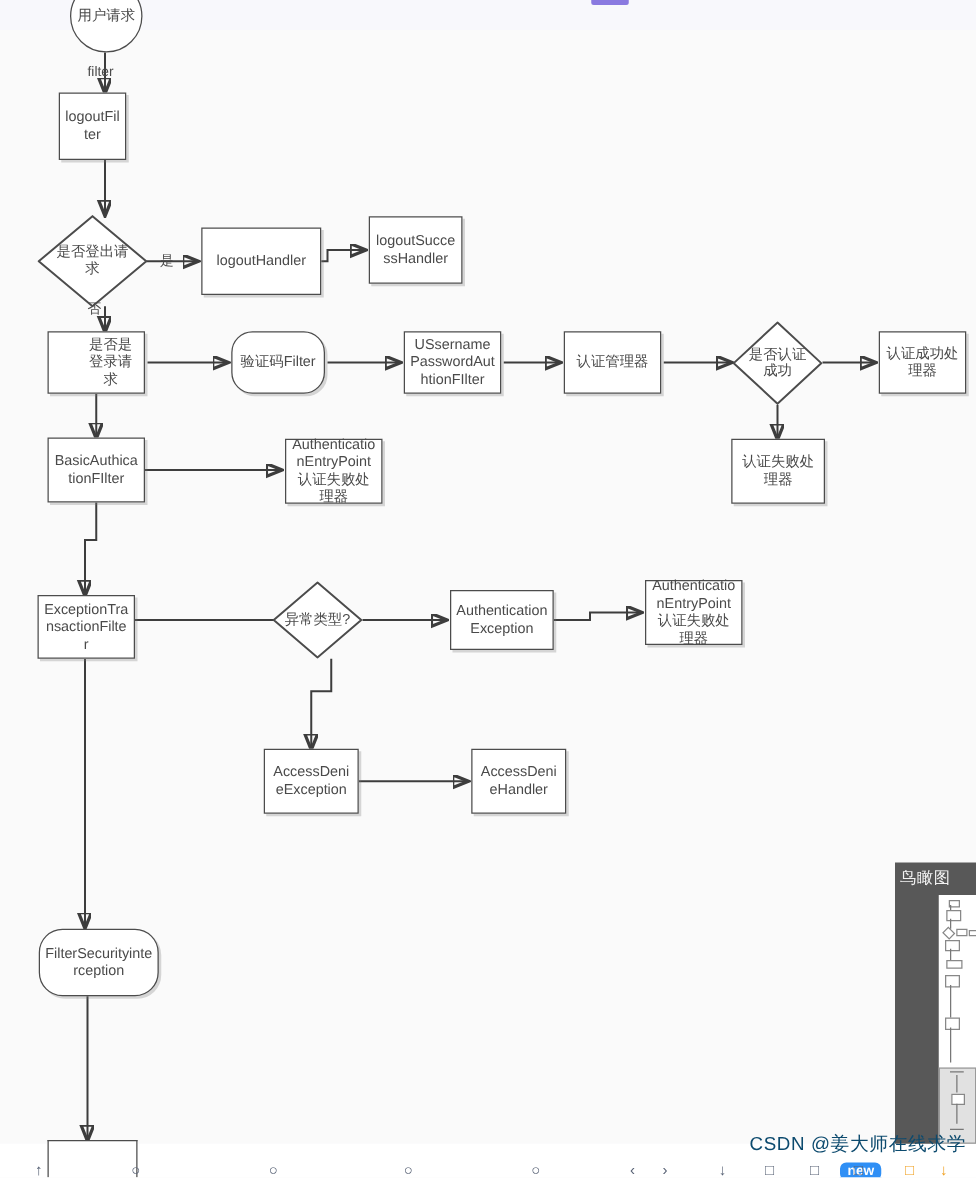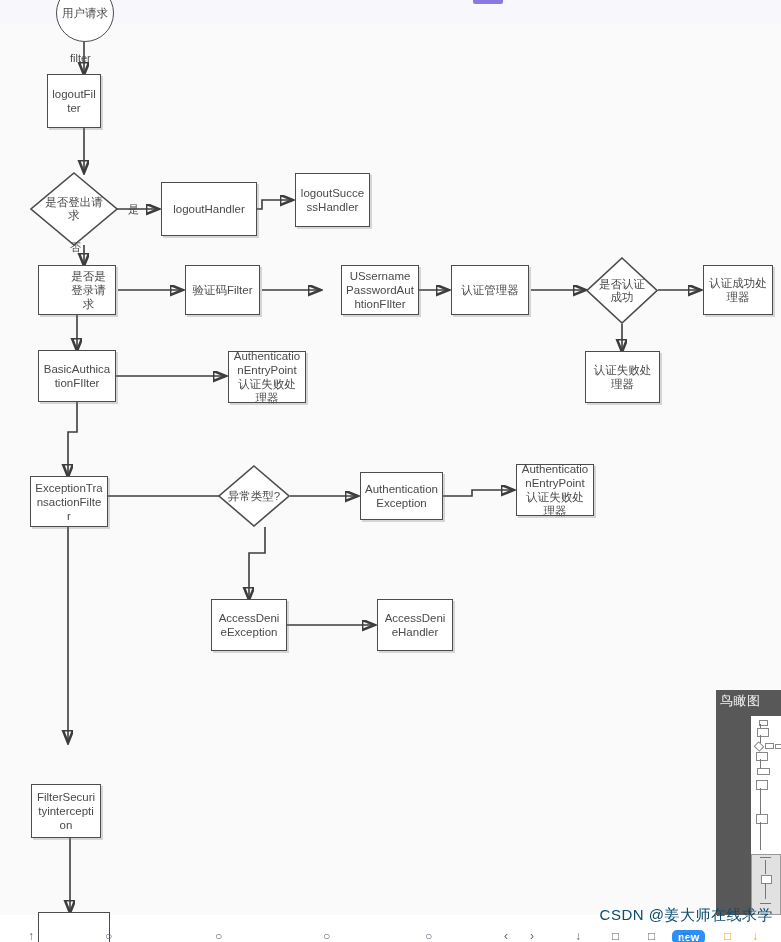--- a/index.html
+++ b/index.html
@@ -105,21 +105,20 @@
     width: 65px; height: 225px;
     background: #585858;
     box-sizing: border-box;
   }
   .minimap-title {
     color: #f2f2f2;
     font-size: 13px;
     line-height: 24px;
     padding-left: 4px;
     letter-spacing: 0.5px;
-    font-family: Liberation Mono, monospace;
   }
   .minimap-canvas {
     position: absolute;
     left: 35px; top: 26px;
     width: 30px; height: 199px;
     background: #ffffff;
   }
   .minimap-viewport {
     position: absolute;
     left: 35px; top: 164px;
@@ -256,25 +255,25 @@
   </div>
 
   <div class="node shadow" style="left:295px; top:173px; width:75px; height:54px;">
     <span>logoutSuccessHandler</span>
   </div>
 
   <div class="node shadow" style="left:38px; top:265px; width:78px; height:50px;padding-left:27px;">
     <span>是否是登录请求</span>
   </div>
 
-  <div class="node shadow" style="left:185px; top:265px; width:75px; height:50px;">
+  <div class="node shadow" style="left:185px; top:265px; width:75px; height:50px;border-radius:17px;">
     <span>验证码Filter</span>
   </div>
 
-  <div class="node shadow" style="left:323px; top:265px; width:78px; height:50px;margin-left:18px;">
+  <div class="node shadow" style="left:323px; top:265px; width:78px; height:50px;">
     <span>USsernamePasswordAuthtionFIlter</span>
   </div>
 
   <div class="node shadow" style="left:451px; top:265px; width:78px; height:50px;">
     <span>认证管理器</span>
   </div>
 
   <div class="diamond-wrap" style="left:586px; top:257px; width:72px; height:67px;">
     <svg class="diamond-shape" viewBox="0 0 72 67" preserveAspectRatio="none">
       <polygon points="36,1 71,33.5 36,66 1,33.5" fill="#ffffff" stroke="#4c4c4c" stroke-width="1.6"></polygon>
@@ -318,21 +317,21 @@
   </div>
 
   <div class="node shadow" style="left:211px; top:599px; width:76px; height:52px;">
     <span>AccessDenieException</span>
   </div>
 
   <div class="node shadow" style="left:377px; top:599px; width:76px; height:52px;">
     <span>AccessDenieHandler</span>
   </div>
 
-  <div class="node shadow" style="left:31px; top:784px; width:70px; height:54px;">
+  <div class="node shadow" style="left:31px; top:743px; width:96px; height:54px;border-radius:19px;">
     <span>FilterSecurityinterception</span>
   </div>
 
   <div class="node" style="left:38px; top:912px; width:72px; height:30px; border-bottom:none;"></div>
 
   <div class="minimap">
     <div class="minimap-title">鸟瞰图</div>
     <div class="minimap-canvas">
       <div class="mini-shape" style="left:8px; top:4px; width:7px; height:4px;"></div>
       <div class="mini-shape" style="left:6px; top:12px; width:10px; height:7px;"></div>

